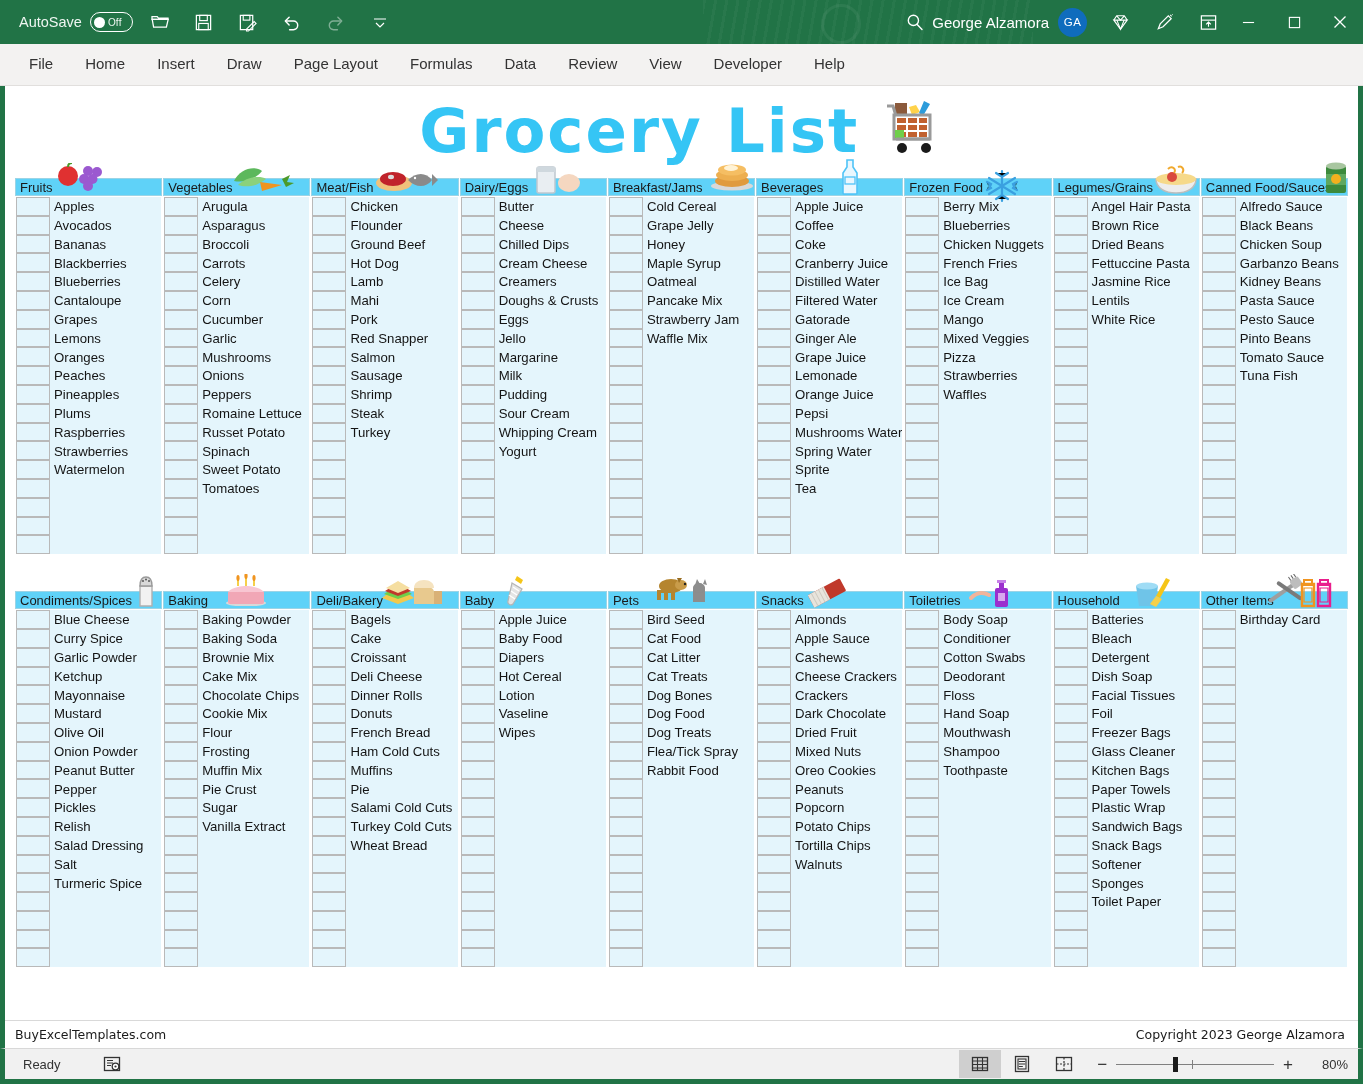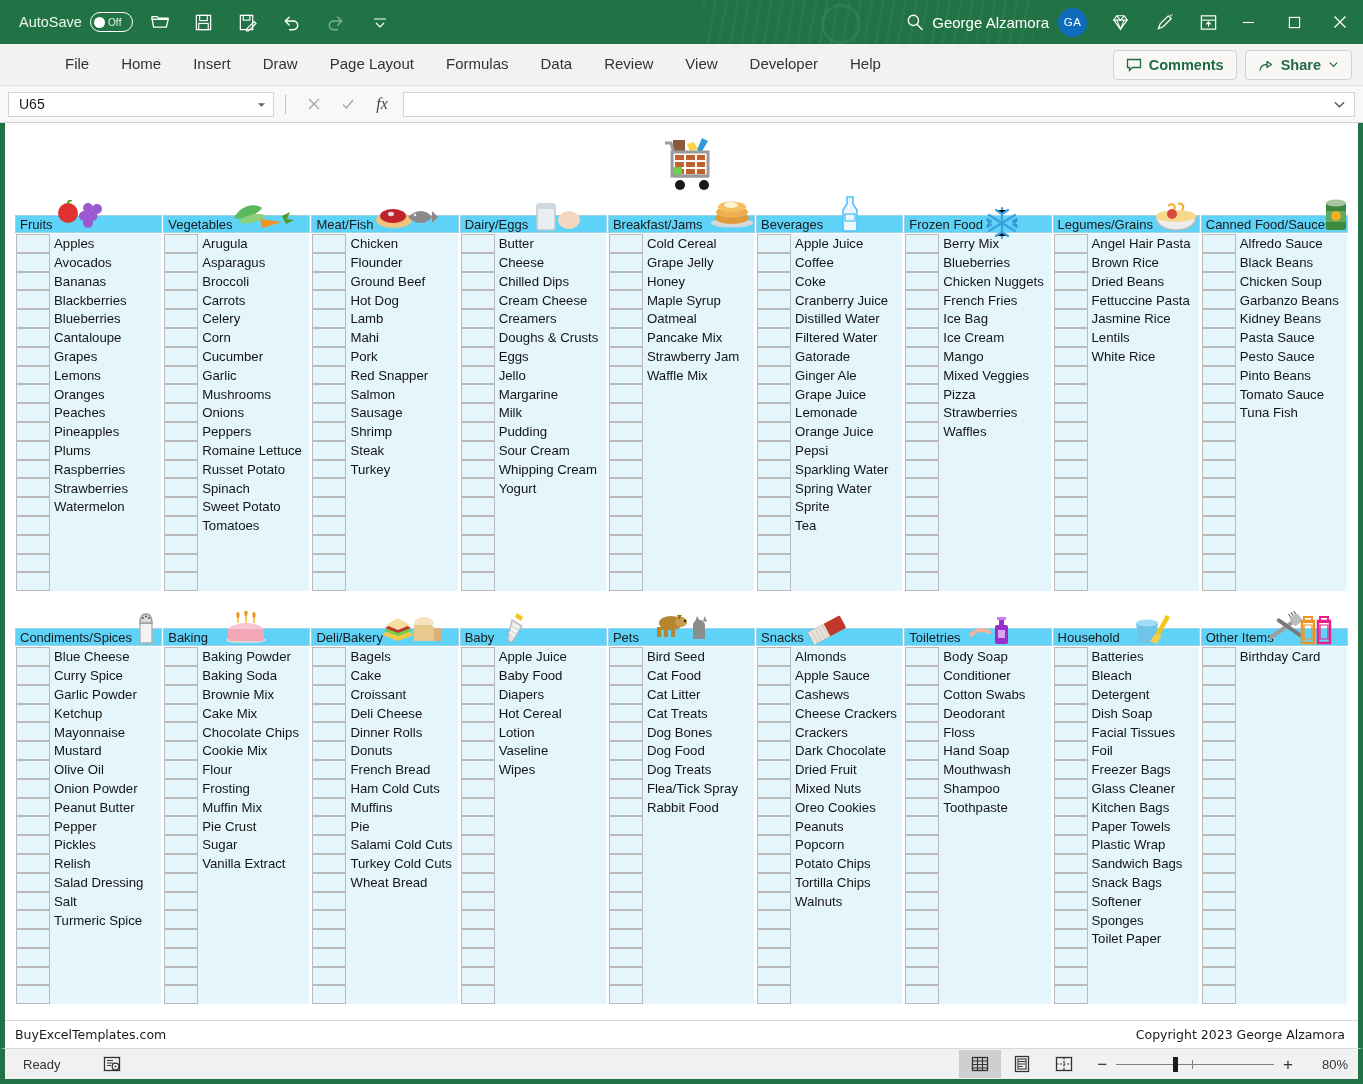--- a/index.html
+++ b/index.html
@@ -74,21 +74,20 @@
     color: #ffffff;
   }
 
   
   .ribbon {
     height: 42px; flex: 0 0 42px;
     background: #f3f2f1;
     display: flex; align-items: center;
     border-bottom: 1px solid #e1dfdd;
     position: relative;
-    padding-left: 36px;
   }
   .rtab {
     font-size: 15px; color: #333333;
     padding: 4px 15px; margin: 0 1px; border-radius: 4px;
     line-height: 1.5;
   }
   .rtab:first-child { margin-left: 14px; }
   .ribbon-right { position: absolute; right: 11px; display: flex; gap: 8px; align-items: center; }
   .rbtn {
     display: flex; align-items: center; gap: 7px;
@@ -326,72 +325,28 @@
     <div class="rtab">Insert</div>
     <div class="rtab">Draw</div>
     <div class="rtab">Page Layout</div>
     <div class="rtab">Formulas</div>
     <div class="rtab">Data</div>
     <div class="rtab">Review</div>
     <div class="rtab">View</div>
     <div class="rtab">Developer</div>
     <div class="rtab">Help</div>
 
-    <div class="ribbon-right">
-      <div class="rbtn">
-        <svg width="16" height="16" viewBox="0 0 16 16">
-            <path d="M1.5 2.5h13v8h-8l-3 3v-3h-2z" fill="none" stroke="#1e6b41" stroke-width="1.3"></path>
-          </svg>
-        <span>Comments</span>
-      </div>
-      <div class="rbtn">
-        <svg width="16" height="16" viewBox="0 0 16 16">
-            <path d="M2 13.5c.5-4 3.5-6 7-6" fill="none" stroke="#1e6b41" stroke-width="1.3"></path>
-            <path d="M9 4.5l4.5 3L9 10.5z" fill="none" stroke="#1e6b41" stroke-width="1.3" stroke-linejoin="round"></path>
-          </svg>
-        <span>Share</span>
-        <svg width="11" height="11" viewBox="0 0 12 12">
-            <path d="M2 4l4 4 4-4" fill="none" stroke="#1e6b41" stroke-width="1.4"></path>
-          </svg>
-      </div>
-    </div>
   </div>
 
-  <div class="formulabar">
-    <div class="namebox">
-      <span>U65</span>
-      <svg width="11" height="11" viewBox="0 0 12 12">
-          <path d="M2 4.5l4 4 4-4" fill="#666"></path>
-        </svg>
-    </div>
-    <div class="fb-sep"></div>
-    <div class="fb-icons">
-      <div class="fb-ic">
-        <svg width="14" height="14" viewBox="0 0 14 14">
-            <path d="M2 2l10 10M12 2L2 12" stroke="#a6a6a6" stroke-width="1.4"></path>
-          </svg>
-      </div>
-      <div class="fb-ic">
-        <svg width="14" height="14" viewBox="0 0 14 14">
-            <path d="M2 7.5l3.5 3.5L12 3" fill="none" stroke="#a6a6a6" stroke-width="1.4"></path>
-          </svg>
-      </div>
-      <div class="fb-ic fx">fx</div>
-    </div>
-    <div class="fb-input" title="">
-        <svg width="13" height="13" viewBox="0 0 14 14">
-          <path d="M2 4.5l5 5 5-5" fill="none" stroke="#555" stroke-width="1.4"></path>
-        </svg>
-    </div>
-  </div>
 
   <div class="sheet">
     <div class="sheet-inner">
 
       <div class="doc-title">
+        <span class="gl">Grocery List</span>
         <span class="cart">
           <svg width="62" height="62" viewBox="0 0 62 62">
             <rect x="13" y="5" width="12" height="12" fill="#8B5A3C"></rect>
             <path d="M27 9l7-2 4 7-8 3z" fill="#FFD24A"></path>
             <path d="M42 3l6 3-7 12-4-3z" fill="#2D9CDB"></path>
             <rect x="12" y="17" width="36" height="24" fill="none" stroke="#9a9a9a" stroke-width="3"></rect>
             <g fill="#C1612F">
               <rect x="15" y="20" width="9" height="5"></rect>
                 <rect x="26" y="20" width="9" height="5"></rect>
                 <rect x="37" y="20" width="8" height="5"></rect>
@@ -917,21 +872,21 @@
                 <div class="crow">
                   <div class="cbox"></div>
                   <div class="citem">Orange Juice</div>
                 </div>
                 <div class="crow">
                   <div class="cbox"></div>
                   <div class="citem">Pepsi</div>
                 </div>
                 <div class="crow">
                   <div class="cbox"></div>
-                  <div class="citem">Sparkling Water</div>
+                  <div class="citem">Mushrooms Water</div>
                 </div>
                 <div class="crow">
                   <div class="cbox"></div>
                   <div class="citem">Spring Water</div>
                 </div>
                 <div class="crow">
                   <div class="cbox"></div>
                   <div class="citem">Sprite</div>
                 </div>
                 <div class="crow">

